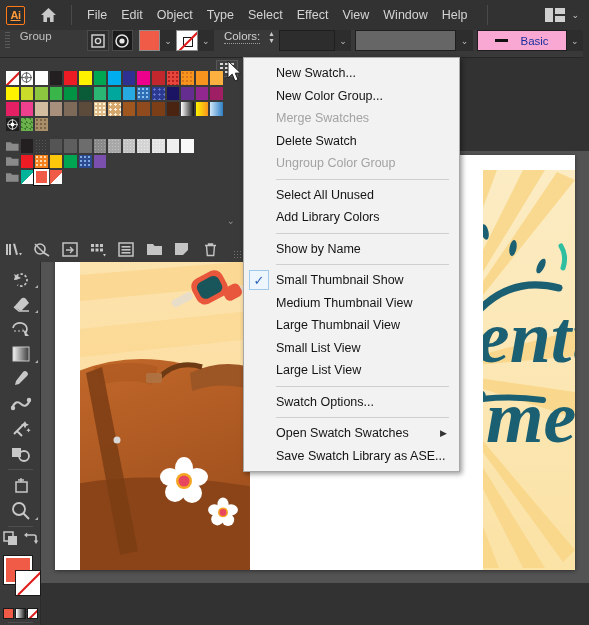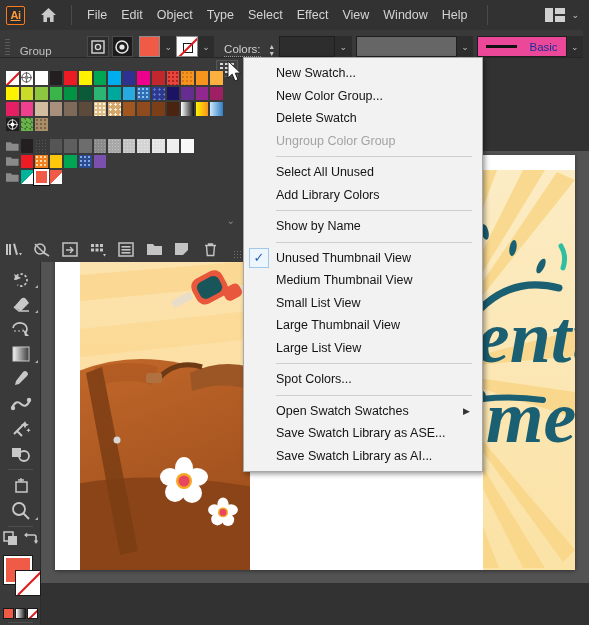--- a/index.html
+++ b/index.html
@@ -30,21 +30,21 @@
     white-space: nowrap;
   }
   .mb-right { margin-left: auto; display: flex; align-items: center; padding-right: 10px; }
   .ws-icon { display: flex; align-items: center; }
   .chev { color: #c8c8c8; font-size: 9px; margin-left: 6px; }
 
   
   .controlbar {
     position: absolute; left: 0; top: 30px; width: 583px; height: 28px;
     background: #393939; border-bottom: 1px solid #262626;
-    display: flex; align-items: flex-end;
+    display: flex; align-items: flex-start;
   }
   .grip { width: 9px; height: 20px; margin-left: 3px;
     background-image: repeating-linear-gradient(to bottom, #5a5a5a 0 1px, transparent 1px 3px);
     background-size: 5px 3px; background-repeat: repeat-y; background-position: 2px 2px; }
   .cb-label { color: #c0c0c0; font-size: 11.5px; margin-left: 8px; }
   .cb-btn {
     width: 22px; height: 21px; margin-left: 3px;
     display: flex; align-items: center; justify-content: center;
     background: #2d2d2d; border: 1px solid #4a4a4a;
   }
@@ -67,21 +67,21 @@
     color: #bdbdbd; font-size: 9px;
   }
   .cb-strokelabel {
     color: #d0d0d0; font-size: 11.5px; margin-left: 10px;
     border-bottom: 1px dotted #9a9a9a; padding-bottom: 1px;
   }
   .spinner { width: 11px; margin-left: 6px; display:flex; flex-direction:column; align-items:center; color:#c8c8c8; line-height: 7px; font-size: 8px;}
   .cb-field { height: 21px; background: #2d2d2d; border: 1px solid #1f1f1f; }
   .cb-field.w1 { width: 58px; margin-left: 2px; }
   .cb-field.w2 { width: 105px; margin-left: 4px; background: #666666; }
-  .cb-field.basic { width: 92px; background: #ec4899; display:flex; align-items:center; gap:12px; padding: 0 8px; margin-left: 4px;}
+  .cb-field.basic { width: 92px; background: #f9a8d4; display:flex; align-items:center; gap:12px; padding: 0 17px; margin-left: 4px;}
   .brush-line { flex: 1; height: 3px; background: #111; }
   .basic-txt { color: #1a2f9c; font-size: 11.5px; }
 
   
   .swatches-panel {
     position: absolute; left: 0; top: 58px; width: 245px; height: 204px;
     background: #3a3a3a;
   }
   .panel-menu-btn {
     position: absolute; right: 7px; top: 2px; width: 22px; height: 17px;
@@ -117,21 +117,21 @@
   
   .doc-bg { position: absolute; left: 41px; top: 151px; width: 548px; height: 432px; background: #535353; }
   .artboard-white { position: absolute; left: 55px; top: 155px; width: 520px; height: 415px; background: #ffffff;
     box-shadow: 0 1px 4px rgba(0,0,0,0.45); }
   .art-left { position: absolute; left: 80px; top: 255px; width: 170px; height: 315px; overflow: hidden; }
   .art-right { position: absolute; left: 483px; top: 170px; width: 92px; height: 400px; overflow: hidden; }
   .bottom-strip { position: absolute; left: 41px; top: 583px; width: 548px; height: 42px; background: #323232; }
 
   
   .ctxmenu {
-    position: absolute; left: 243px; top: 57px; width: 240px;
+    position: absolute; left: 243px; top: 57px; width: 217px;
     background: #f2f2f2; border: 1px solid #a8a8a8;
     box-shadow: 2px 2px 5px rgba(0,0,0,0.4);
     padding: 4px 0; z-index: 50;
   }
   .mi {
     display: flex; align-items: center; height: 22.5px;
     font-size: 12.5px; color: #141414; padding-left: 32px; position: relative;
     white-space: nowrap;
   }
   .mi.disabled { color: #a3a3a3; }
@@ -631,68 +631,68 @@
 
   </div>
 
   <div class="ctxmenu">
     <div class="mi">
         <span>New Swatch...</span>
       </div>
     <div class="mi">
         <span>New Color Group...</span>
       </div>
+    <div class="mi disabled">
+        <span>Merge Swatches</span>
+      </div>
     <div class="mi">
         <span>Delete Swatch</span>
       </div>
     <div class="mi disabled">
         <span>Ungroup Color Group</span>
       </div>
     <div class="mi-sep"></div>
     <div class="mi">
         <span>Select All Unused</span>
       </div>
     <div class="mi">
         <span>Add Library Colors</span>
       </div>
     <div class="mi-sep"></div>
     <div class="mi">
         <span>Show by Name</span>
       </div>
     <div class="mi-sep"></div>
     <div class="mi">
       <span class="checkbox-mark">✓</span>
-      <span>Unused Thumbnail View</span>
+      <span>Small Thumbnail Show</span>
     </div>
     <div class="mi">
         <span>Medium Thumbnail View</span>
       </div>
     <div class="mi">
+        <span>Large Thumbnail View</span>
+      </div>
+    <div class="mi">
         <span>Small List View</span>
       </div>
     <div class="mi">
-        <span>Large Thumbnail View</span>
-      </div>
-    <div class="mi">
         <span>Large List View</span>
       </div>
     <div class="mi-sep"></div>
     <div class="mi">
-        <span>Spot Colors...</span>
+        <span>Swatch Options...</span>
       </div>
     <div class="mi-sep"></div>
     <div class="mi">
       <span>Open Swatch Swatches</span>
       <span class="submenu-arrow">▶</span>
     </div>
     <div class="mi">
         <span>Save Swatch Library as ASE...</span>
-      </div>
-    <div class="mi">
-        <span>Save Swatch Library as AI...</span>
       </div>
   </div>
 
   <div class="cursor-arrow">
     <svg width="16" height="23" viewBox="0 0 16 23">
       <path d="M1 1 L1 18 L5.2 14.2 L8 21 L11 19.6 L8.3 13.2 L13.6 13 Z" fill="#ffffff" stroke="#1a1a1a" stroke-width="1"></path>
     </svg>
   </div>
 
 </div>

